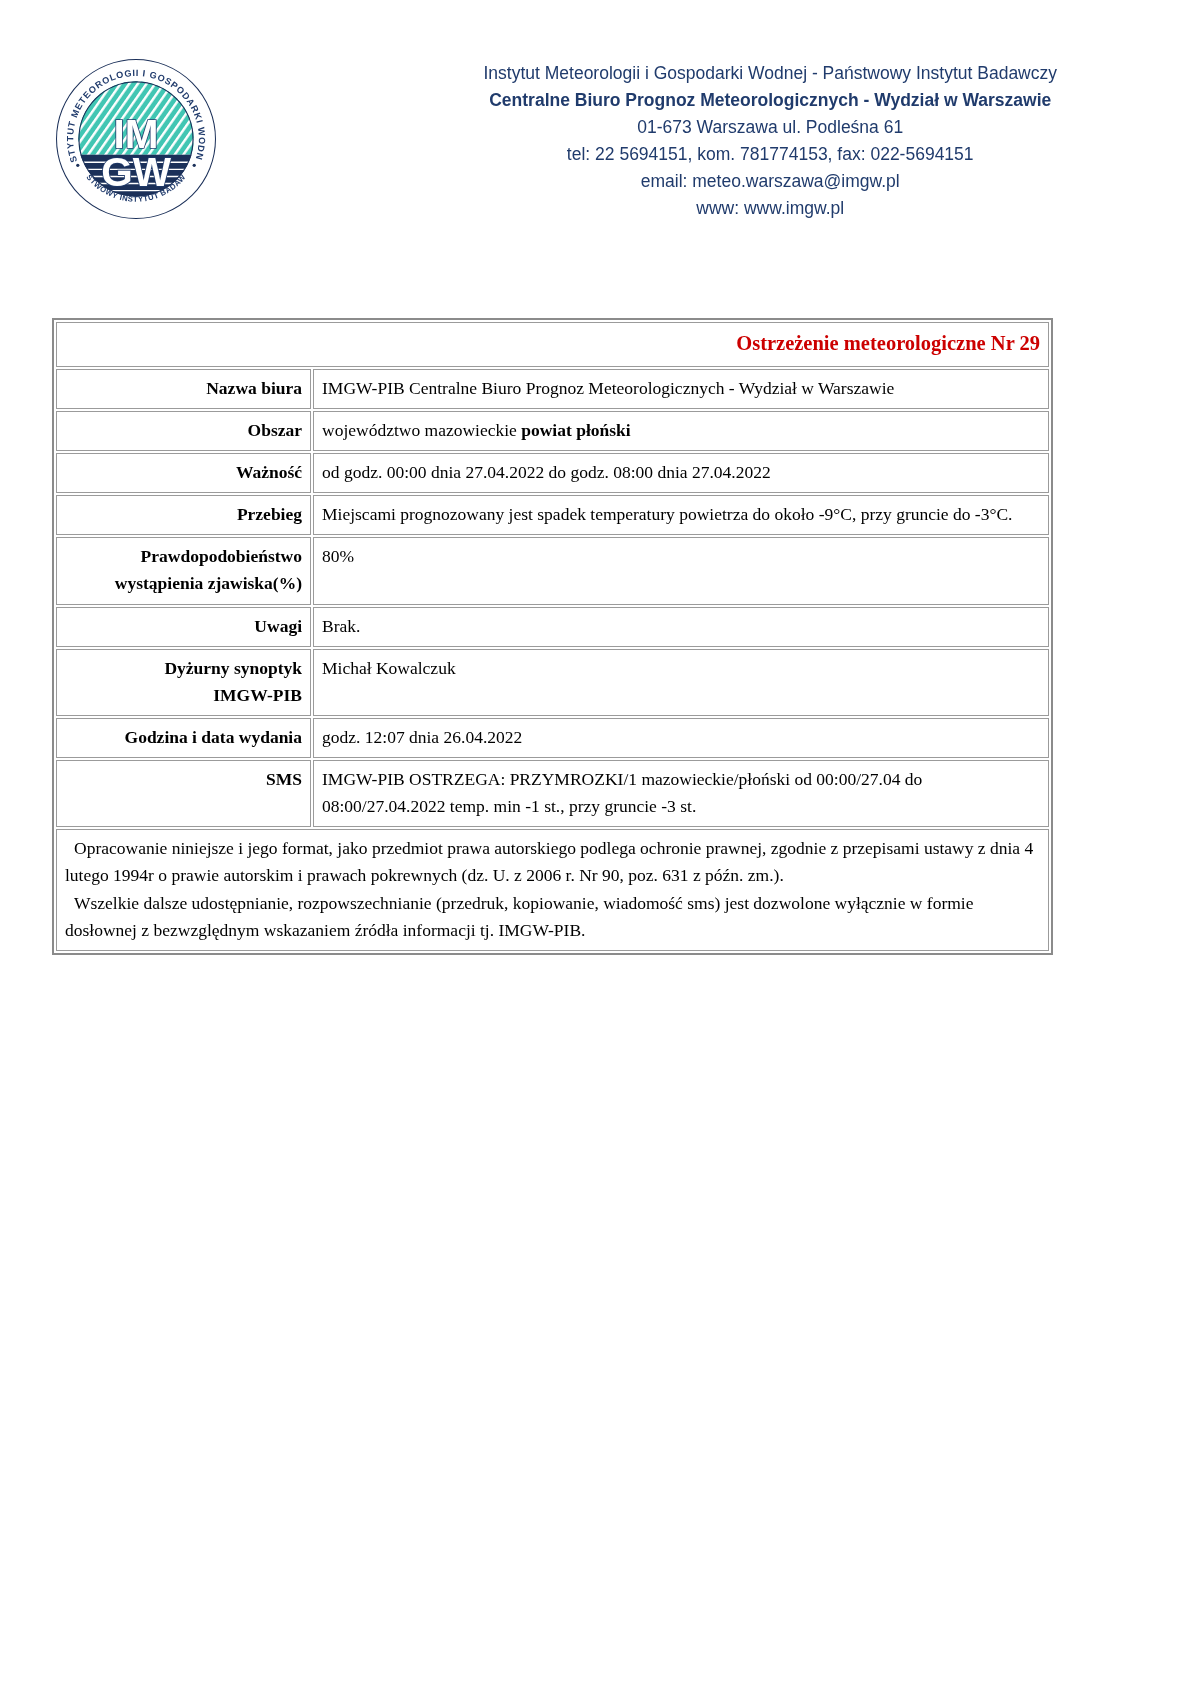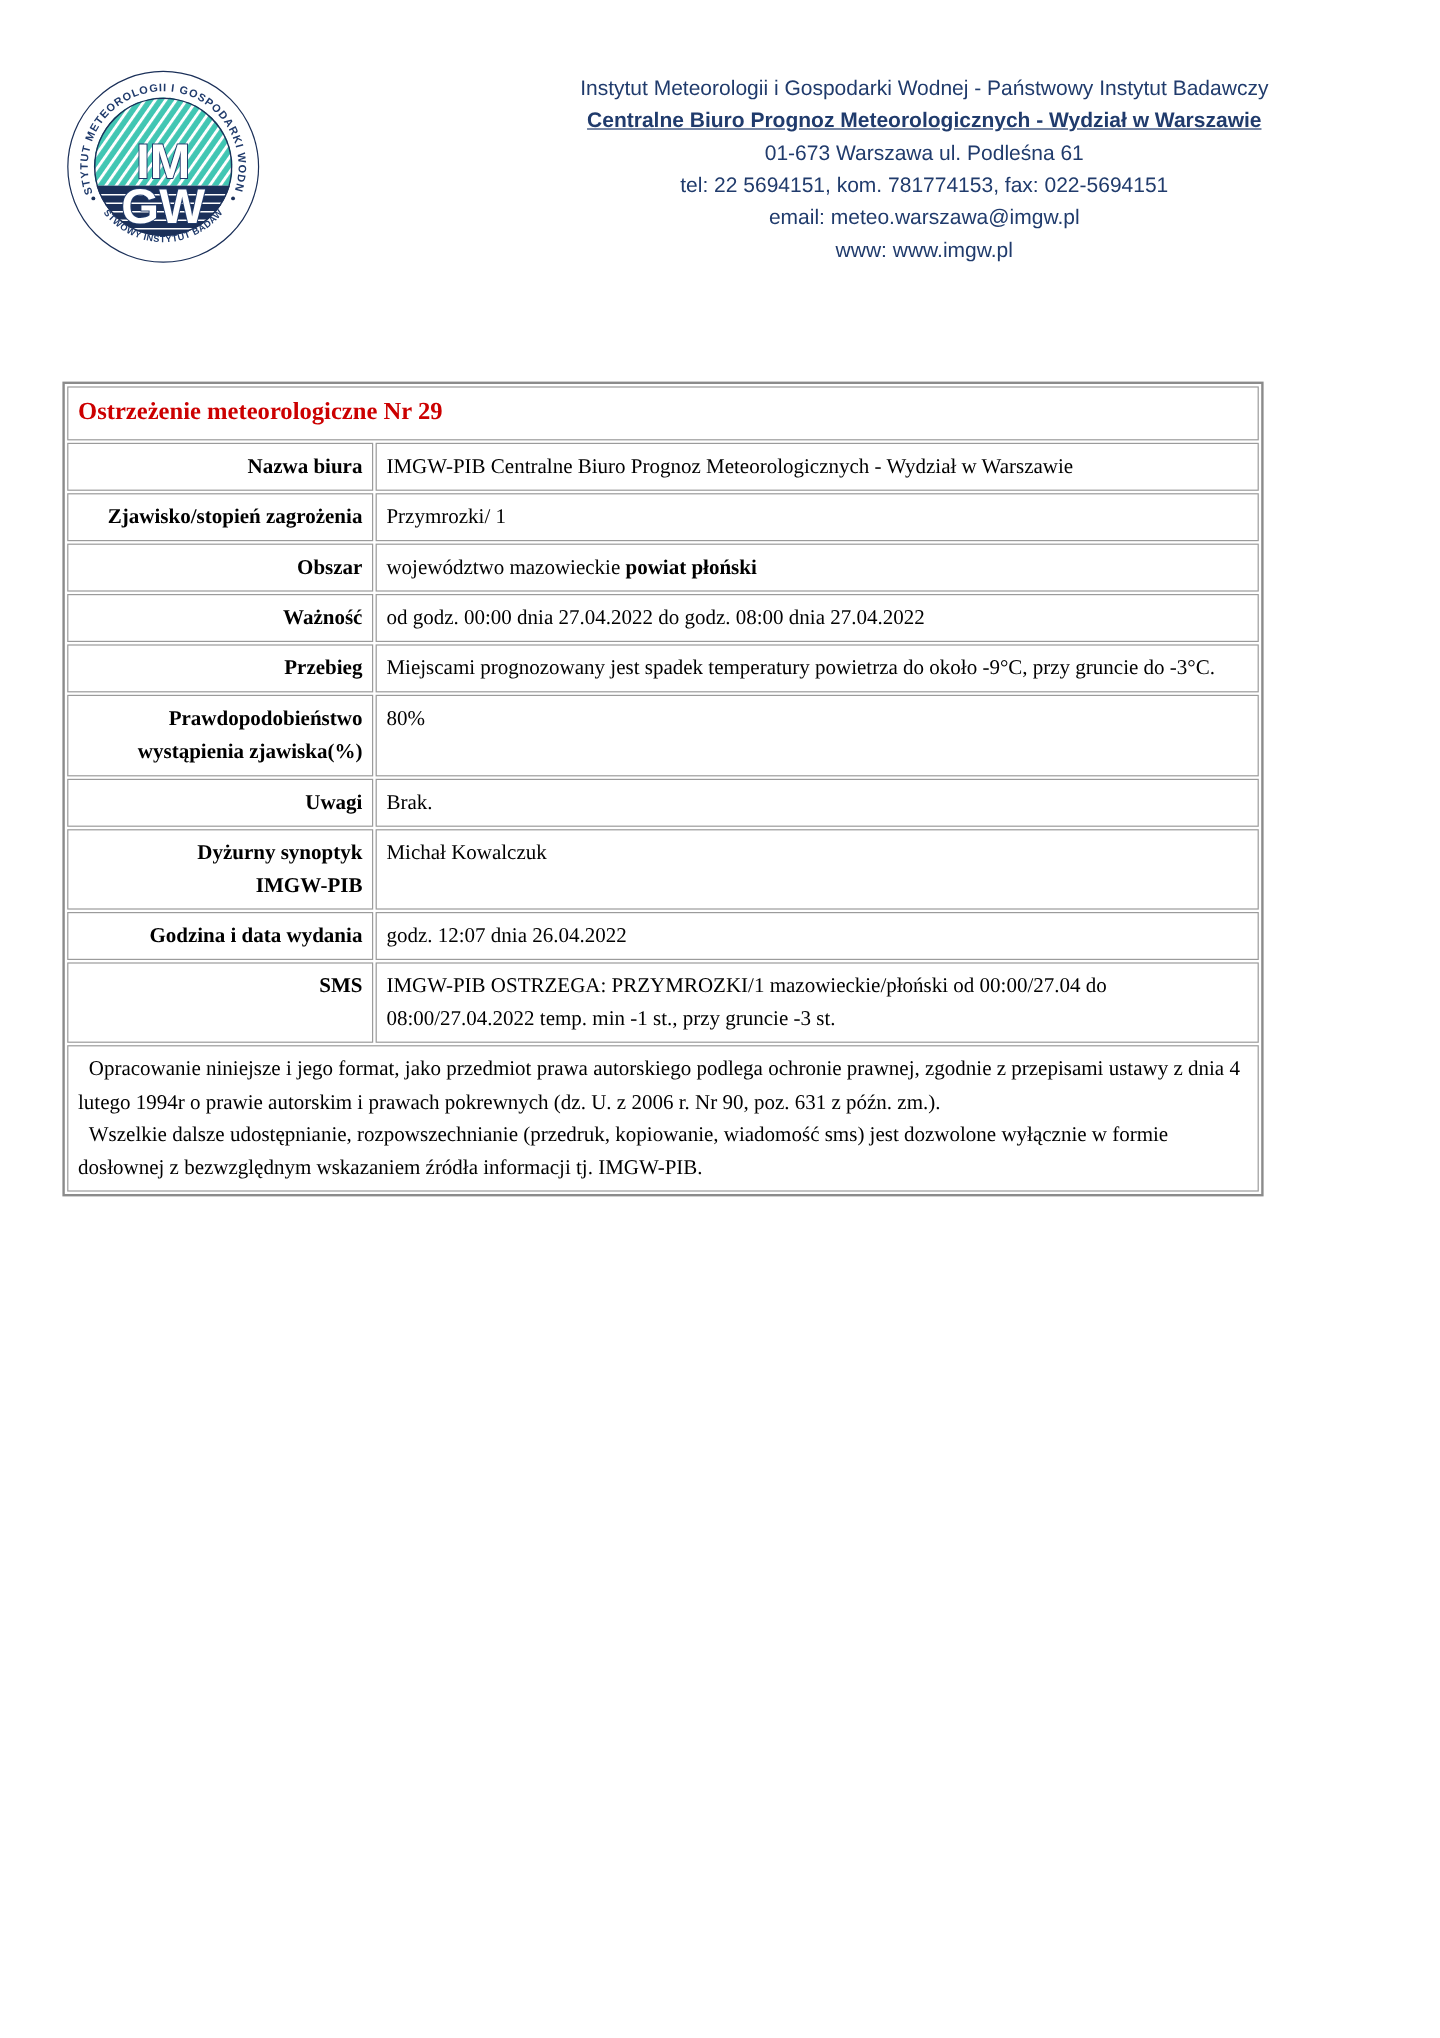--- a/index.html
+++ b/index.html
@@ -24,21 +24,21 @@
   .contact {
     position: absolute;
     top: 60px;
     right: 143px;
     text-align: center;
     color: var(--navy, #203b6c);
     font-size: 17.5px;
     line-height: 27px;
     white-space: nowrap;
   }
-  .contact .bold { font-weight: bold; text-decoration: underline; }
+  .contact .bold { font-weight: bold; }
 
   
   .doc {
     position: absolute;
     left: 52px;
     top: 318px;
     width: 1001px;
   }
   table.warning {
     width: 100%;
@@ -51,21 +51,21 @@
     color: #000;
   }
   table.warning td {
     border: 1px solid #9b9b9b;
     background: #fff;
     padding: 5px 8px 6px 8px;
     vertical-align: top;
     line-height: 1.55;
   }
   td.title-cell {
-    text-align: left;
+    text-align: right;
     font-weight: bold;
     font-size: 20.5px;
     padding: 9px 8px;
     color: #cc0000;
   }
   td.label-cell {
     width: 255px;
     font-weight: bold;
     text-align: right;
   }
@@ -143,24 +143,20 @@
       <tbody>
         <tr>
           <td class="title-cell" colspan="2" style="color: rgb(204, 0, 0);">Ostrzeżenie meteorologiczne Nr 29</td>
         </tr>
 
         <tr>
           <td class="label-cell">Nazwa biura</td>
           <td>IMGW-PIB Centralne Biuro Prognoz Meteorologicznych - Wydział w Warszawie</td>
         </tr>
 
-        <tr>
-          <td class="label-cell">Zjawisko/stopień zagrożenia</td>
-          <td>Przymrozki/ 1</td>
-        </tr>
 
         <tr>
           <td class="label-cell">Obszar</td>
           <td><span>województwo mazowieckie </span><span class="vbold">powiat płoński</span></td>
         </tr>
 
         <tr>
           <td class="label-cell">Ważność</td>
           <td>od godz. 00:00 dnia 27.04.2022 do godz. 08:00 dnia 27.04.2022</td>
         </tr>

